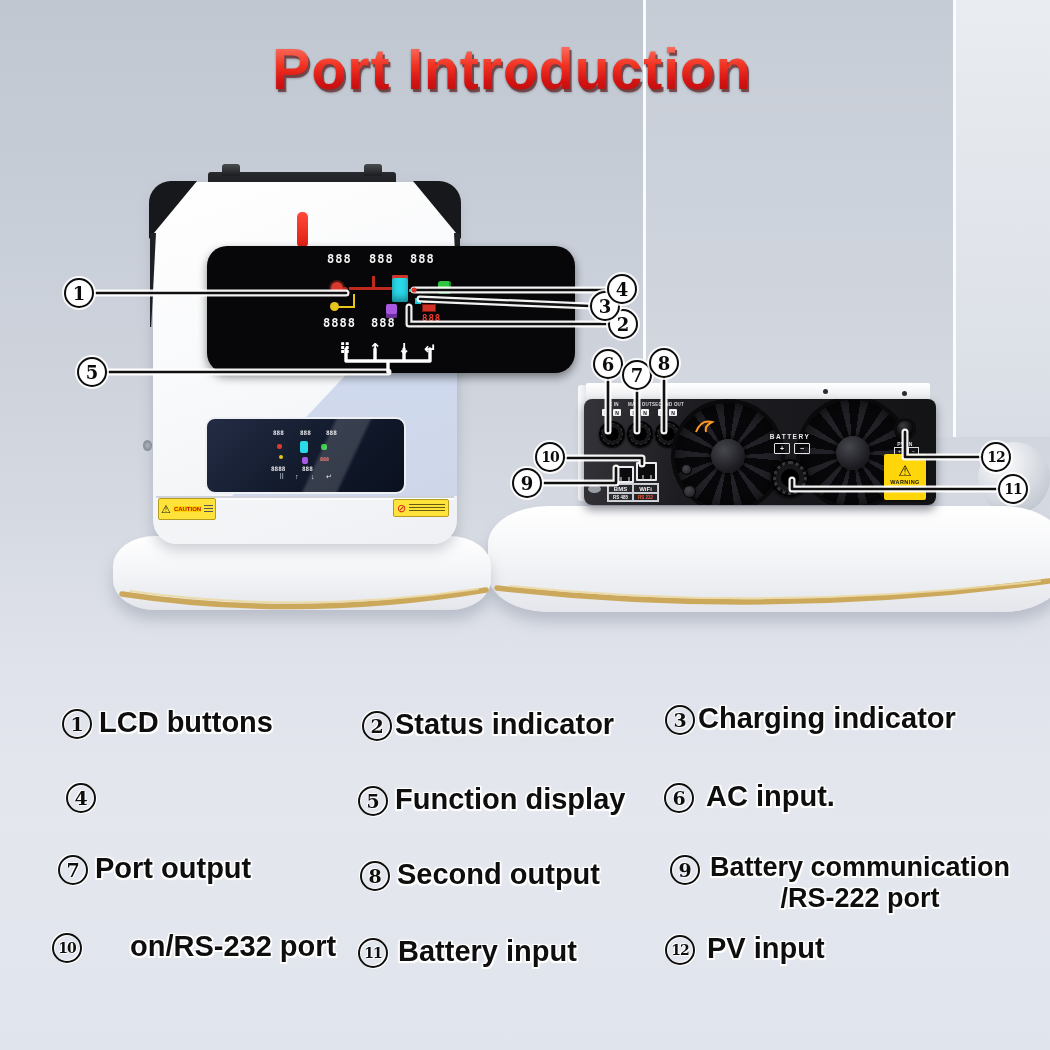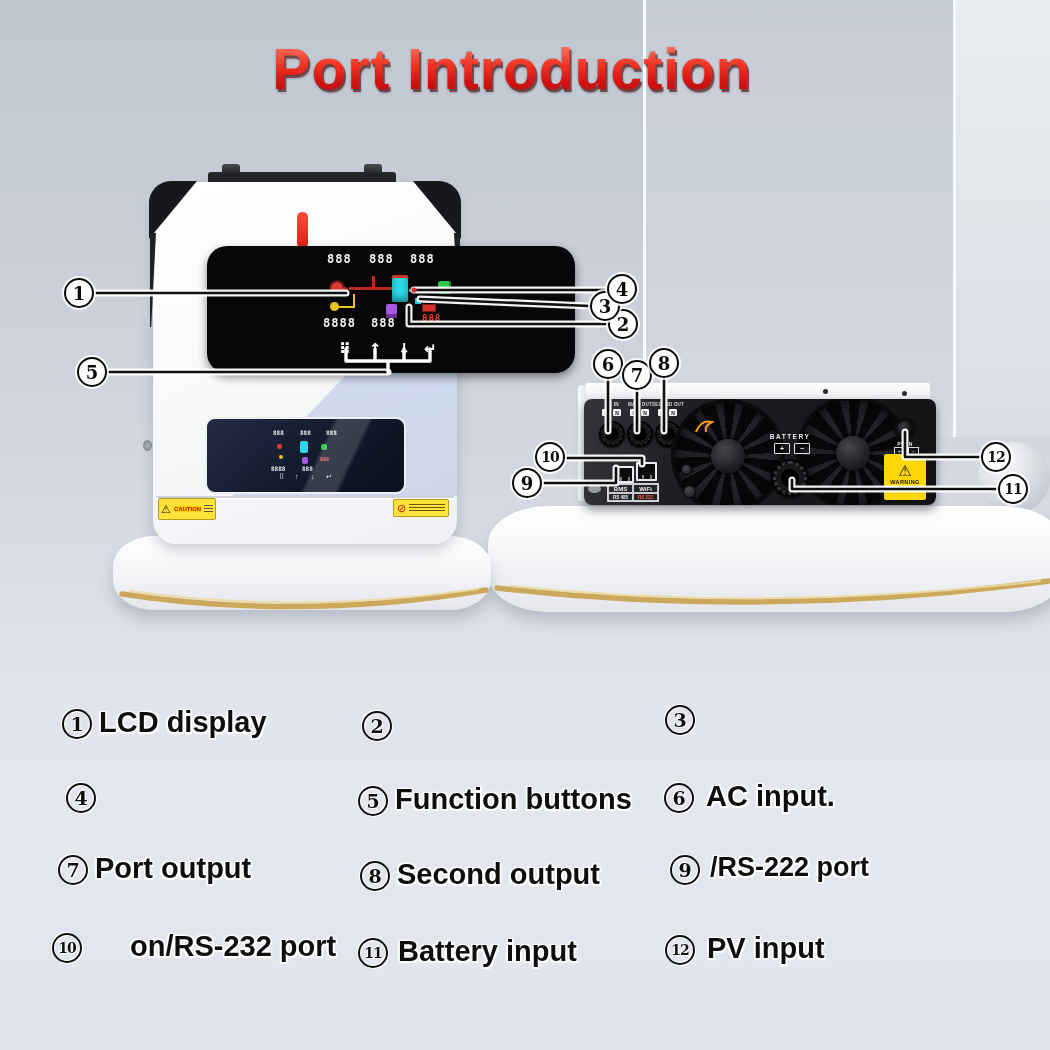--- a/index.html
+++ b/index.html
@@ -359,50 +359,53 @@
   <div class="mk" id="mk6">6</div>
   <div class="mk" id="mk7">7</div>
   <div class="mk" id="mk8">8</div>
   <div class="mk" id="mk9">9</div>
   <div class="mk two" id="mk10">10</div>
   <div class="mk two" id="mk11">11</div>
   <div class="mk two" id="mk12">12</div>
 
   <div class="leg" id="leg1">
     <span class="lnum">1</span>
-    <span>LCD display</span>
+    <span>LCD buttons</span>
   </div>
   <div class="leg" id="leg2">
     <span class="lnum">2</span>
+    <span>Status indicator</span>
   </div>
   <div class="leg" id="leg3">
     <span class="lnum">3</span>
+    <span>Charging indicator</span>
   </div>
   <div class="leg" id="leg4">
     <span class="lnum">4</span>
   </div>
   <div class="leg" id="leg5">
     <span class="lnum">5</span>
-    <span>Function buttons</span>
+    <span>Function display</span>
   </div>
   <div class="leg" id="leg6">
     <span class="lnum">6</span>
     <span>AC input.</span>
   </div>
   <div class="leg" id="leg7">
     <span class="lnum">7</span>
     <span>Port output</span>
   </div>
   <div class="leg" id="leg8">
     <span class="lnum">8</span>
     <span>Second output</span>
   </div>
   <div class="leg" id="leg9">
     <span class="lnum">9</span>
     <span class="lcol">
+      <span>Battery communication</span>
       <span class="l2">/RS-222 port</span>
     </span>
   </div>
   <div class="leg" id="leg10">
     <span class="lnum two">10</span>
     <span class="lcol">
       <span class="l2">on/RS-232 port</span>
     </span>
   </div>
   <div class="leg" id="leg11">

